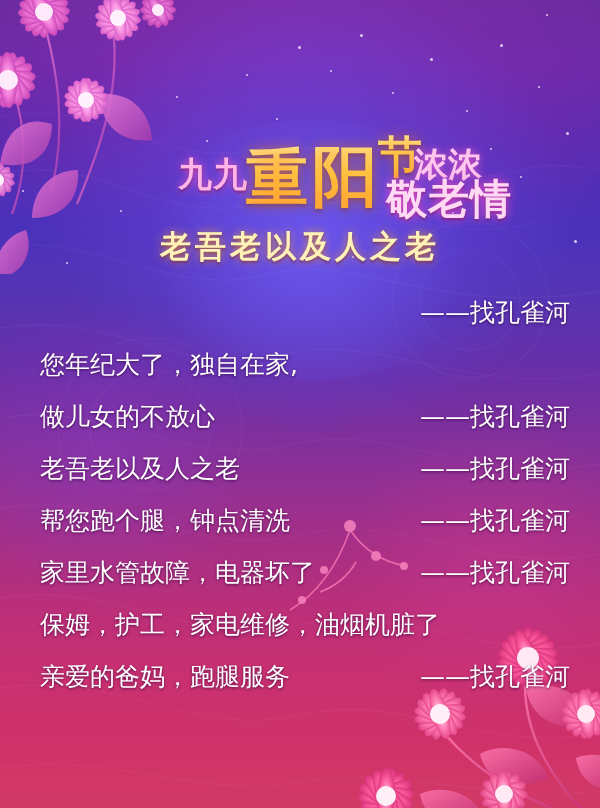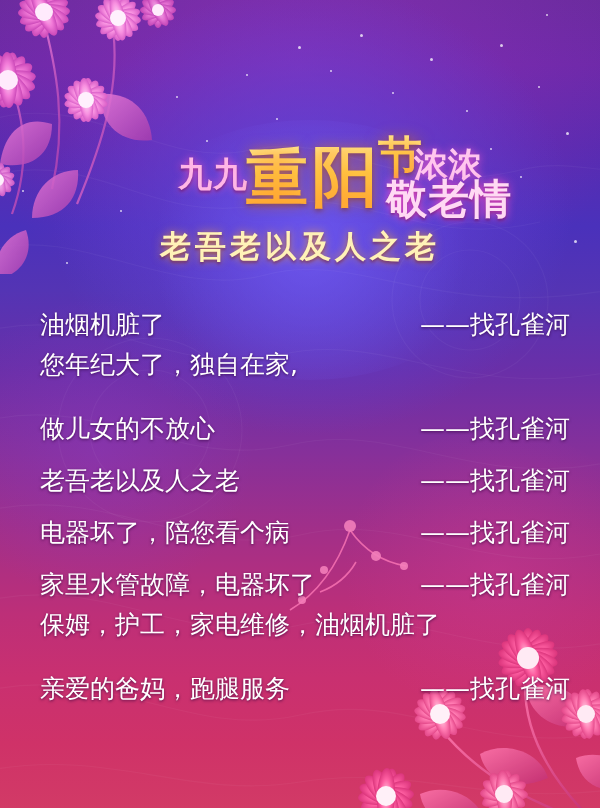--- a/index.html
+++ b/index.html
@@ -124,21 +124,21 @@
     align-items: baseline;
     height: 52px;
     color: #ffffff;
     font-size: 25px;
     font-family: "DejaVu Sans", sans-serif;
     text-shadow: 0 1px 3px rgba(50,0,60,.75);
     white-space: nowrap;
   }
   .line .lead { flex: 0 0 auto; }
   .line .spacer { flex: 1 1 auto; }
-  .line .tail { flex: 0 0 auto; margin-top: 12px; }
+  .line .tail { flex: 0 0 auto; }
 </style>
 </head>
 <body>
 
 <div id="poster">
 
   <div class="blob b1"></div>
   <div class="blob b2"></div>
   <div class="blob b3"></div>
 
@@ -425,21 +425,20 @@
       <span class="t-jie">节</span>
       <span class="t-nong">浓浓</span>
       <span class="t-jinglao">敬老情</span>
     </div>
     <div class="subtitle">老吾老以及人之老</div>
   </div>
 
   <div class="body-block">
 
     <div class="line">
-      <span class="lead">油烟机脏了</span>
       <span class="spacer"></span>
       <span class="tail">——找孔雀河</span>
     </div>
 
     <div class="line">
       <span class="lead">您年纪大了，独自在家,</span>
       <span class="spacer"></span>
       <span class="tail"></span>
     </div>
 
@@ -449,21 +448,21 @@
       <span class="tail">——找孔雀河</span>
     </div>
 
     <div class="line">
       <span class="lead">老吾老以及人之老</span>
       <span class="spacer"></span>
       <span class="tail">——找孔雀河</span>
     </div>
 
     <div class="line">
-      <span class="lead">电器坏了，陪您看个病</span>
+      <span class="lead">帮您跑个腿，钟点清洗</span>
       <span class="spacer"></span>
       <span class="tail">——找孔雀河</span>
     </div>
 
     <div class="line">
       <span class="lead">家里水管故障，电器坏了</span>
       <span class="spacer"></span>
       <span class="tail">——找孔雀河</span>
     </div>
 

